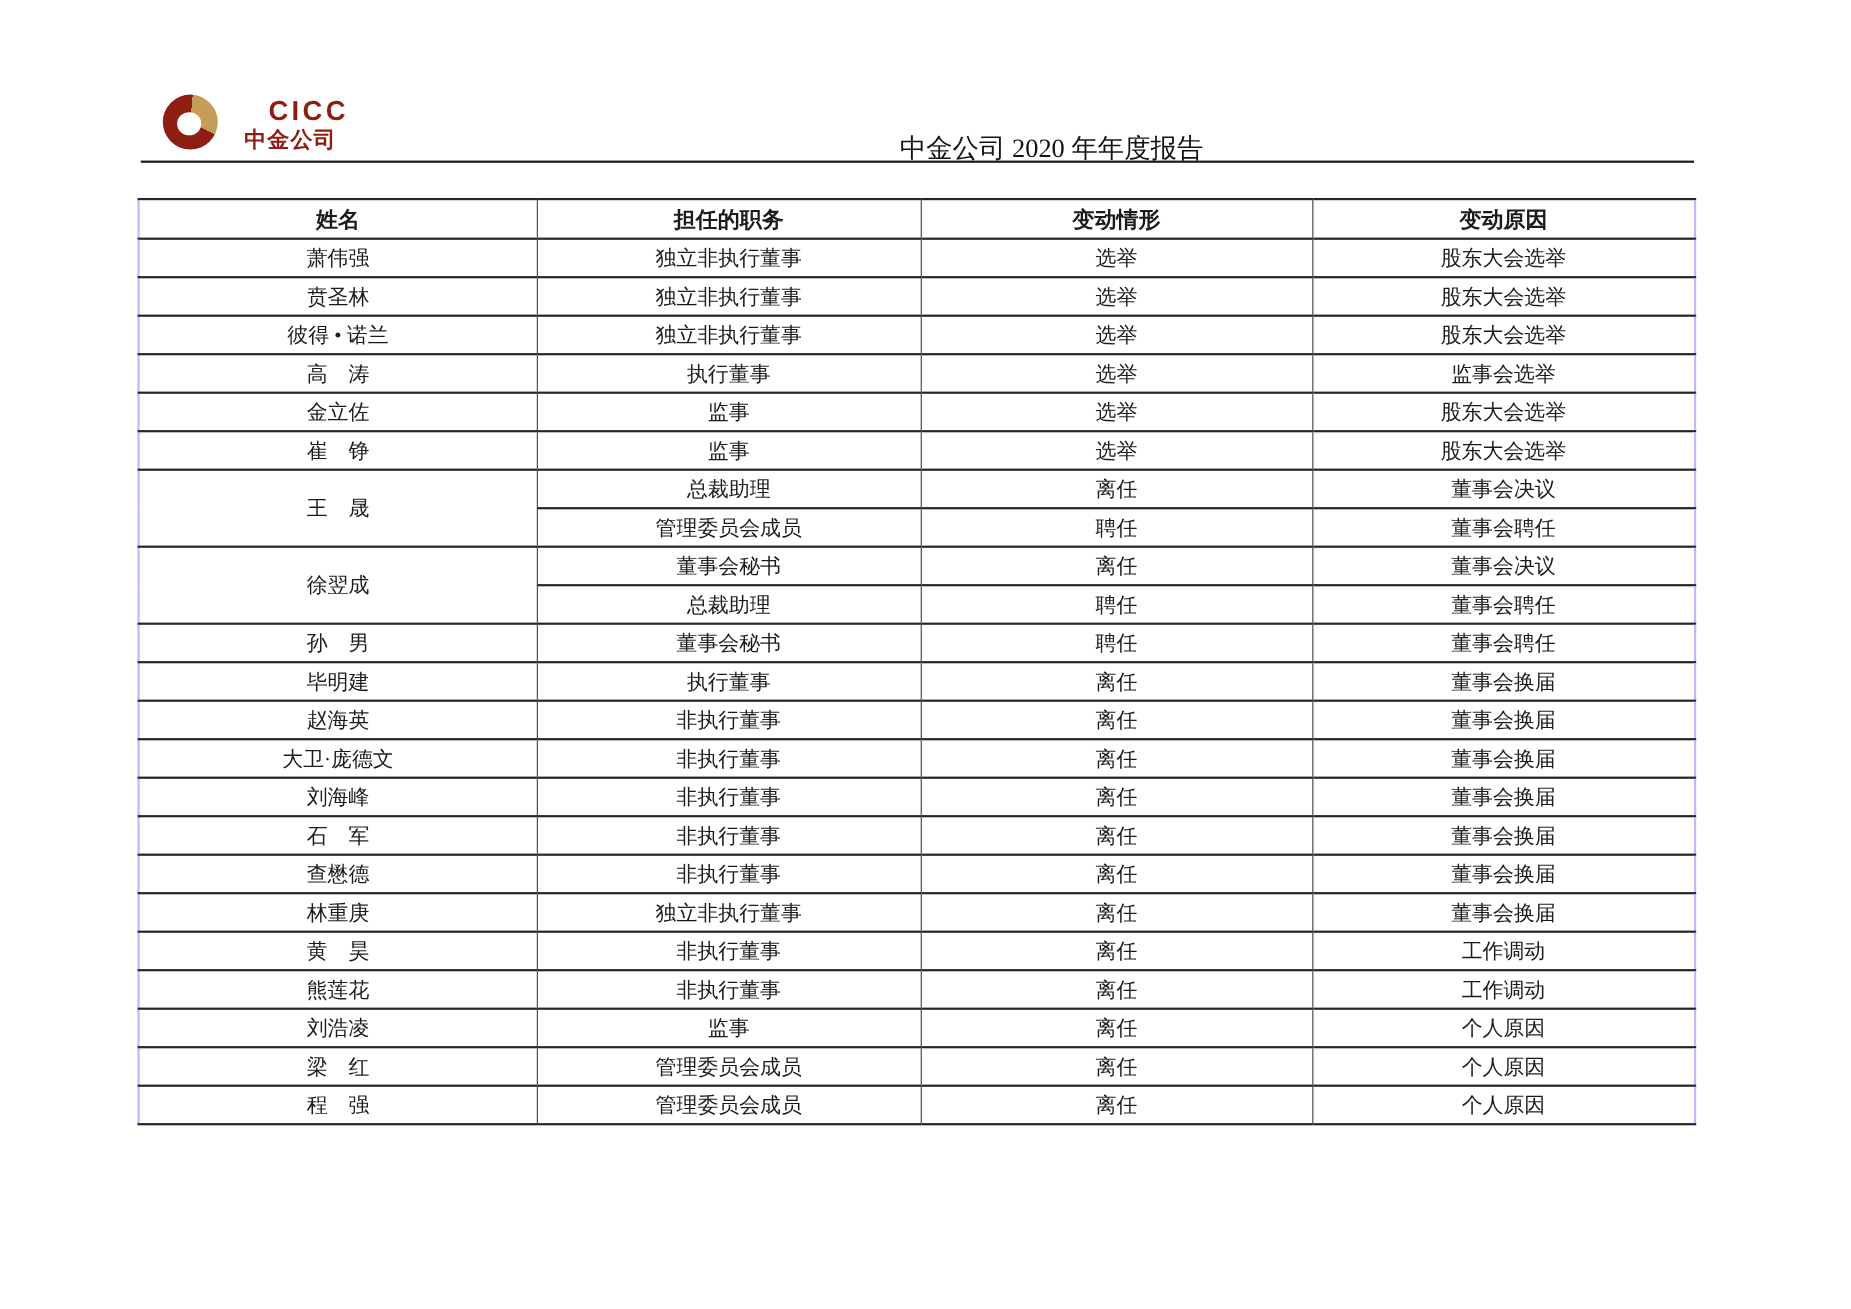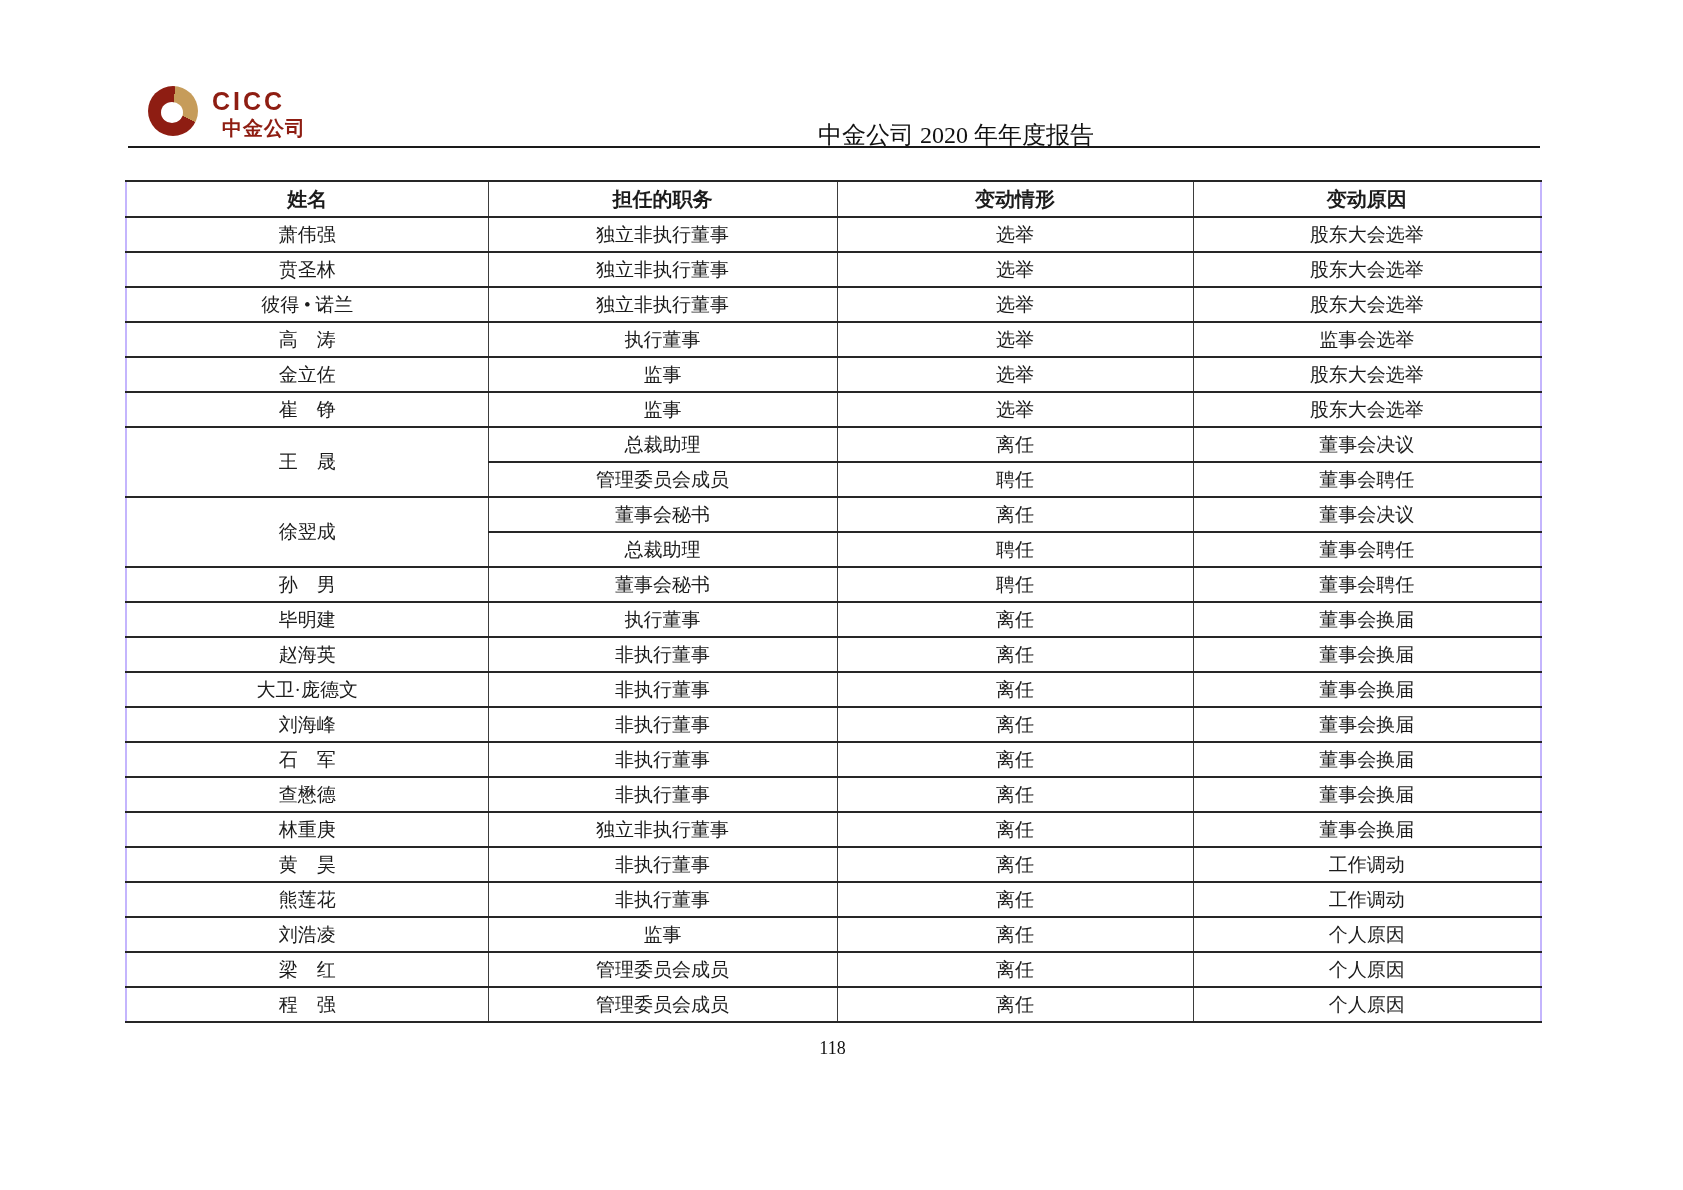--- a/index.html
+++ b/index.html
@@ -21,21 +21,21 @@
     position: relative; flex: 0 0 auto;
   }
   .ring::after {
     content: ""; position: absolute; left: 13px; top: 16px;
     width: 22px; height: 21px; background: #ffffff; border-radius: 50%;
   }
   .brand-text { margin-left: 14px; line-height: 1; }
   .brand-en {
     font-family: "Liberation Sans", "DejaVu Sans", sans-serif;
     font-size: 25px; font-weight: 800; letter-spacing: 3px;
-    color: var(--brand-maroon, #8E1D12); margin-top: 3px;
+    color: var(--brand-maroon, #8E1D12); margin-top: 3px; margin-left: 32px;
   }
   .brand-cn {
     font-family: "Liberation Sans", "DejaVu Sans", sans-serif;
     font-size: 20px; font-weight: 800; letter-spacing: 1px;
     color: var(--brand-maroon, #8E1D12); margin-top: 4px; padding-left: 10px;
   }
 
   
   .report-title {
     position: absolute; left: 818px; top: 119px;
@@ -234,15 +234,14 @@
         </tr>
         <tr>
           <td rowspan="1">程　强</td>
           <td>管理委员会成员</td>
           <td>离任</td>
           <td>个人原因</td>
         </tr>
       </tbody>
   </table>
 
-  <div class="page-number">118</div>
 
 </div>
 
 </body></html>

